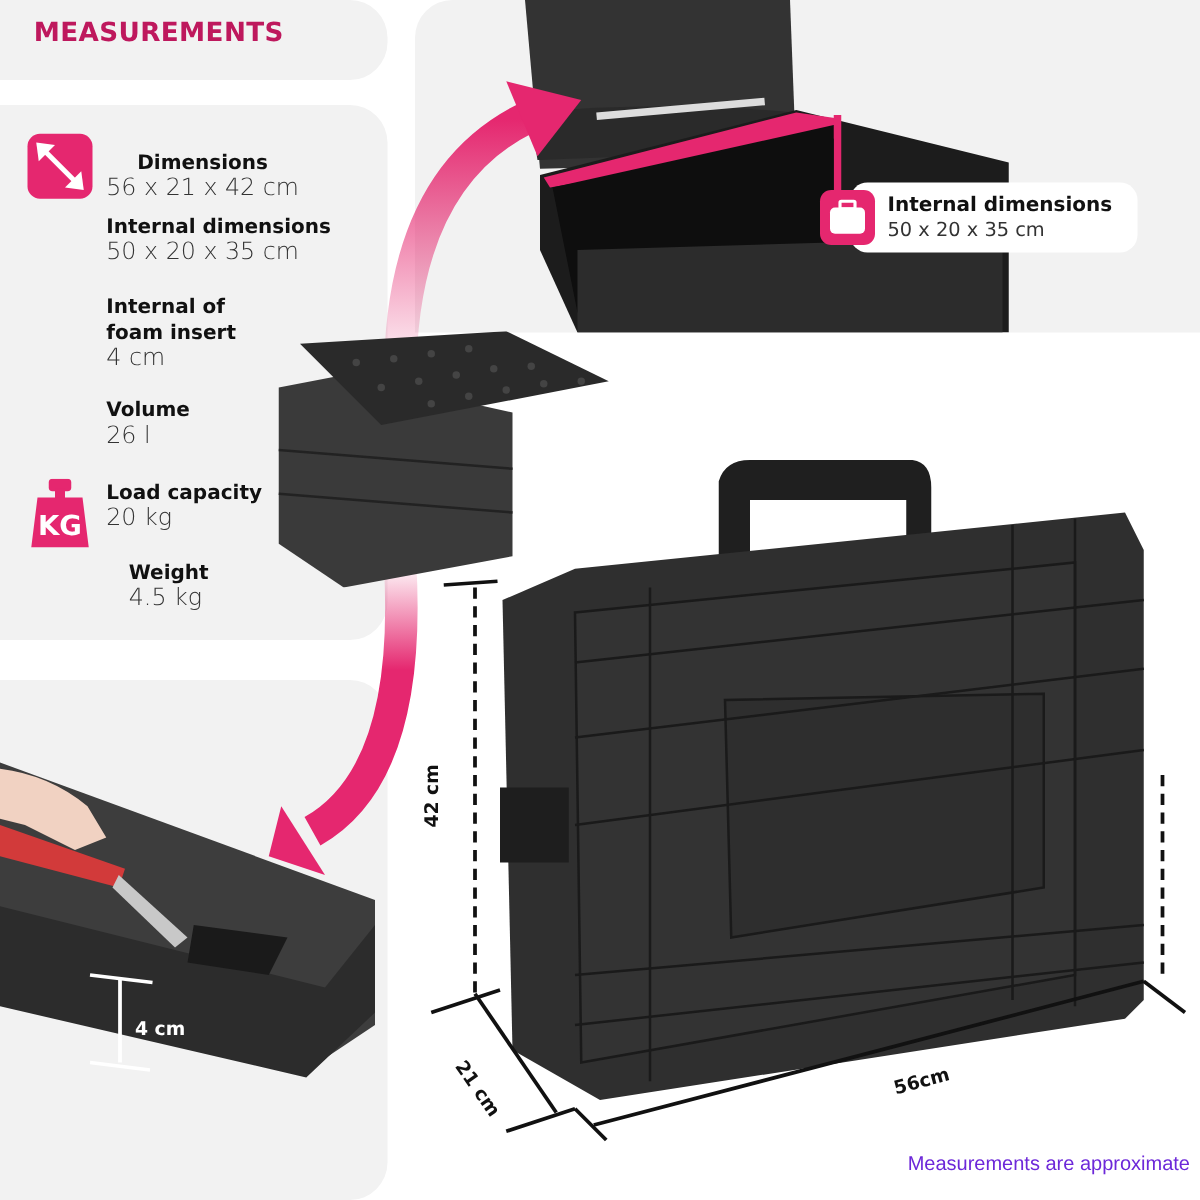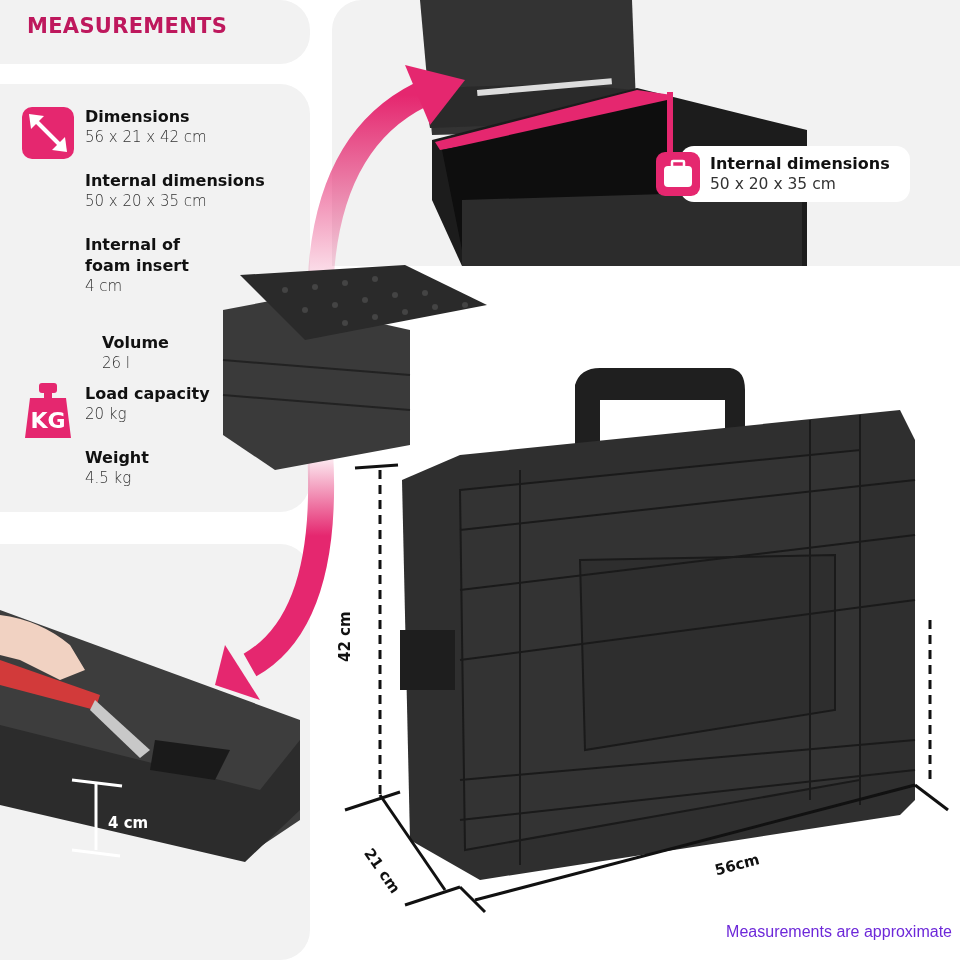--- a/index.html
+++ b/index.html
@@ -5,21 +5,21 @@
   html,body{margin:0;padding:0;}
   body{width:960px;height:960px;position:relative;overflow:hidden;background:#fff;font-family:"Liberation Sans","DejaVu Sans",sans-serif;color:#111;}
   .panel{position:absolute;background:#f2f2f2;border-radius:30px;}
   #title-panel{left:-30px;top:0;width:340px;height:64px;}
   #title{position:absolute;left:57px;top:14px;font-family:"DejaVu Sans",sans-serif;font-weight:bold;font-size:21px;letter-spacing:0.3px;color:#be185d;}
   #specs-panel{left:-30px;top:84px;width:340px;height:428px;}
   #top-photo-panel{left:332px;top:0;width:640px;height:266px;border-radius:30px 0 0 0;}
   #bottom-photo-panel{left:-30px;top:544px;width:340px;height:416px;}
   .spec{position:absolute;left:85px;}
   .spec .lbl{font-family:"DejaVu Sans",sans-serif;font-weight:bold;font-size:16px;line-height:21px;color:#111;}
-  .spec .val{font-family:"DejaVu Sans",sans-serif;font-size:15px;line-height:21px;color:#333;font-weight:300;}
+  .spec .val{font-family:"DejaVu Sans",sans-serif;font-size:19px;line-height:21px;color:#333;font-weight:300;}
   .icon-box{position:absolute;width:52px;height:52px;border-radius:10px;background:#e5276f;}
   .callout{position:absolute;left:680px;top:146px;width:230px;height:56px;background:#fff;border-radius:14px;}
   .callout .lbl{position:absolute;left:30px;top:8px;font-family:"DejaVu Sans",sans-serif;font-weight:bold;font-size:16px;color:#111;white-space:nowrap;}
   .callout .val{position:absolute;left:30px;top:29px;font-family:"DejaVu Sans",sans-serif;font-size:15.5px;color:#333;white-space:nowrap;}
   .callout-icon{position:absolute;left:656px;top:152px;width:44px;height:44px;border-radius:9px;background:#e5276f;}
   .dim-label{position:absolute;font-family:"DejaVu Sans",sans-serif;font-weight:bold;font-size:15px;color:#111;white-space:nowrap;}
   #note{position:absolute;right:8px;top:923px;font-family:Liberation Sans, sans-serif;font-size:16px;color:#6d28d9;font-weight:300;}
 </style>
 </head>
 <body>
@@ -40,42 +40,42 @@
 </div>
 <div style="position:absolute;left:22px;top:383px;width:52px;height:55px;">
   <svg width="52" height="55" viewBox="0 0 52 55">
     <rect x="17" y="0" width="18" height="10" rx="3" fill="#e5276f"></rect>
     <rect x="22" y="8" width="8" height="8" fill="#e5276f"></rect>
     <path d="M8 15 H44 L49 55 H3 Z" fill="#e5276f"></path>
     <text x="26" y="45" text-anchor="middle" font-family="DejaVu Sans, sans-serif" font-weight="bold" font-size="22" fill="#fff">KG</text>
   </svg>
 </div>
 
-<div class="spec" style="top:106px;">
+<div class="spec" style="top:119px;text-align:center;">
   <div class="lbl">Dimensions</div>
   <div class="val">56 x 21 x 42 cm</div>
 </div>
 <div class="spec" style="top:170px;">
   <div class="lbl">Internal dimensions</div>
   <div class="val">50 x 20 x 35 cm</div>
 </div>
 <div class="spec" style="top:234px;">
   <div class="lbl">Internal of</div>
   <div class="lbl">foam insert</div>
   <div class="val">4 cm</div>
 </div>
-<div class="spec" style="top:332px;margin-left:17px;">
+<div class="spec" style="top:317px;">
   <div class="lbl">Volume</div>
   <div class="val">26 l</div>
 </div>
 <div class="spec" style="top:383px;">
   <div class="lbl">Load capacity</div>
   <div class="val">20 kg</div>
 </div>
-<div class="spec" style="top:447px;">
+<div class="spec" style="top:447px;margin-left:18px;">
   <div class="lbl">Weight</div>
   <div class="val">4.5 kg</div>
 </div>
 
 <svg style="position:absolute;left:332px;top:0;" width="628" height="266" viewBox="0 0 628 266">
 
   <path d="M88 0 H300 L305 130 L100 135 Z" fill="#333"></path>
   <path d="M92 90 Q200 80 303 90 L304 120 L98 128 Z" fill="#2a2a2a"></path>
   <rect x="145" y="90" width="135" height="6" fill="#ddd" transform="rotate(-5 145 90)"></rect>
 

